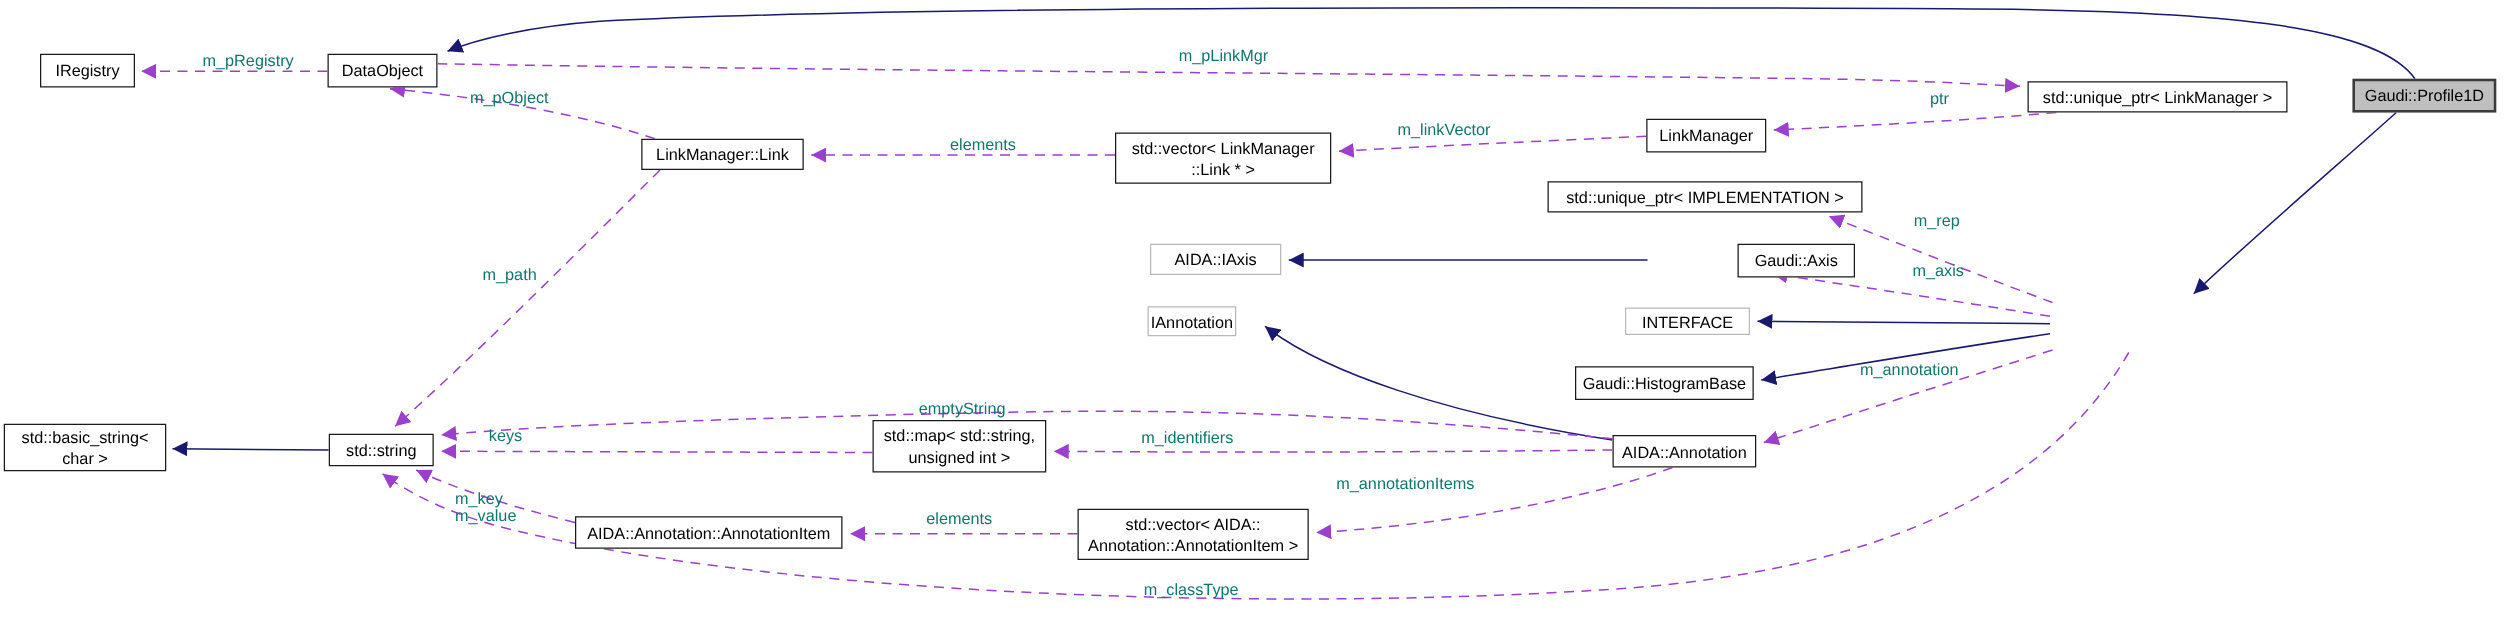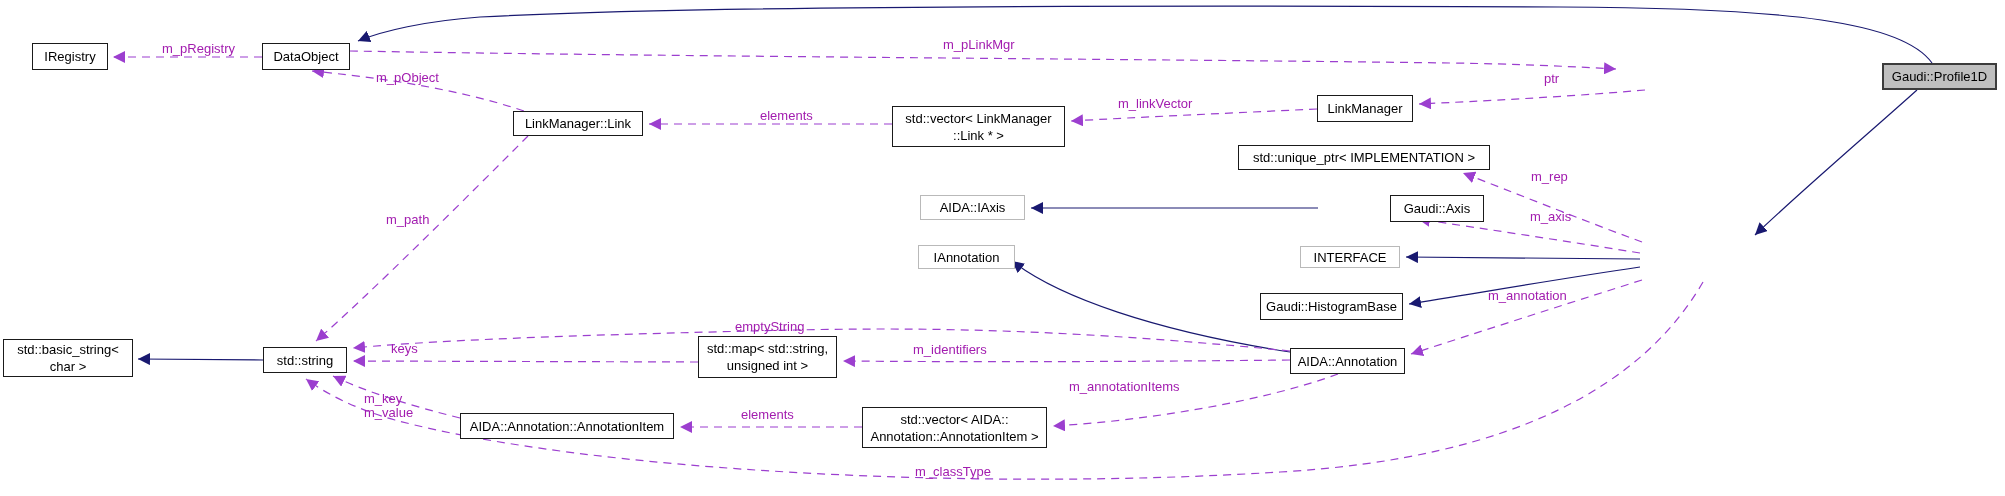--- a/index.html
+++ b/index.html
@@ -24,21 +24,21 @@
   .mk-purple{fill:var(--usage-edge);stroke:none;}
   .node{
     position:absolute;box-sizing:border-box;background:var(--node-fill);
     border:1px solid var(--node-border);
     display:flex;align-items:center;justify-content:center;text-align:center;
     font-size:13px;line-height:17px;white-space:pre-line;cursor:pointer;
   }
   .node.ext{border-color:var(--external-node-border);cursor:default;text-align:center;}
   .node.main{background:var(--main-node-fill);border:2px solid #3c3c3c;font-weight:normal;cursor:default;}
   .elabel{
-    position:absolute;font-size:13px;line-height:14px;white-space:pre-line;color:#a21caf;
+    position:absolute;font-size:13px;line-height:14px;white-space:pre-line;color:#0f766e;
   }
 </style>
 </head>
 <body>
 
 <div id="canvas">
 
   <svg id="edges" viewBox="0 0 2005 496" xmlns="http://www.w3.org/2000/svg">
     <defs>
       <marker id="ab" viewBox="0 0 10 10" refX="10" refY="5" markerWidth="10" markerHeight="10" orient="auto">
@@ -75,25 +75,26 @@
     <path class="edge edge-usage" d="M 1338 374 C 1262 402, 1143 421, 1053 426" marker-end="url(#ap)"></path>
     <path class="edge edge-usage" d="M 1703 282 C 1645 382, 1520 458, 1280 472 C 980 491, 590 472, 395 420 C 355 409, 325 393, 306 379" marker-end="url(#ap)"></path>
   </svg>
 
   <div class="node" style="left:32px;top:43px;width:76px;height:27px">IRegistry</div>
   <div class="node" style="left:262px;top:43px;width:88px;height:27px">DataObject</div>
   <div class="node" style="left:513px;top:111px;width:130px;height:25px">LinkManager::Link</div>
   <div class="node" style="left:892px;top:106px;width:173px;height:41px">std::vector&lt; LinkManager
 ::Link * &gt;</div>
   <div class="node" style="left:1317px;top:95px;width:96px;height:27px">LinkManager</div>
+  <div class="node" style="left:1622px;top:65px;width:208px;height:25px">std::unique_ptr&lt; LinkManager &gt;</div>
   <div class="node main" style="left:1882px;top:63px;width:115px;height:27px">Gaudi::Profile1D</div>
   <div class="node" style="left:1238px;top:145px;width:252px;height:25px">std::unique_ptr&lt; IMPLEMENTATION &gt;</div>
   <div class="node ext" style="left:920px;top:195px;width:105px;height:25px">AIDA::IAxis</div>
   <div class="node" style="left:1390px;top:195px;width:94px;height:27px">Gaudi::Axis</div>
-  <div class="node ext" style="left:918px;top:245px;width:97px;height:24px">IAnnotation</div>
+  <div class="node ext" style="left:918px;top:245px;width:71px;height:24px">IAnnotation</div>
   <div class="node ext" style="left:1300px;top:246px;width:100px;height:22px">INTERFACE</div>
   <div class="node" style="left:1260px;top:293px;width:143px;height:27px">Gaudi::HistogramBase</div>
   <div class="node" style="left:3px;top:339px;width:130px;height:38px">std::basic_string&lt;
 char &gt;</div>
   <div class="node" style="left:263px;top:347px;width:84px;height:26px">std::string</div>
   <div class="node" style="left:698px;top:336px;width:139px;height:42px">std::map&lt; std::string,
 unsigned int &gt;</div>
   <div class="node" style="left:1290px;top:348px;width:115px;height:26px">AIDA::Annotation</div>
   <div class="node" style="left:460px;top:413px;width:214px;height:26px">AIDA::Annotation::AnnotationItem</div>
   <div class="node" style="left:862px;top:407px;width:185px;height:41px">std::vector&lt; AIDA::

